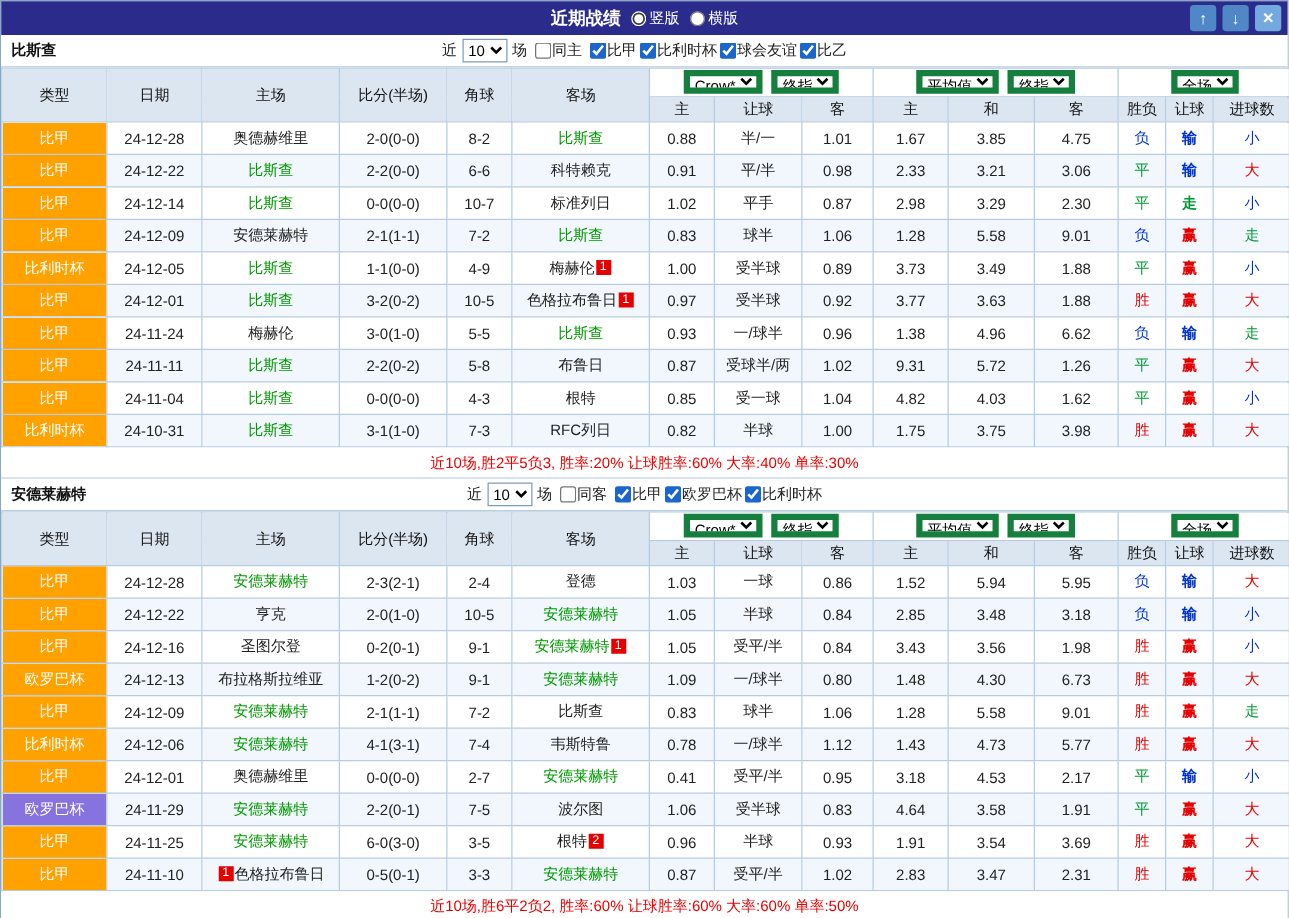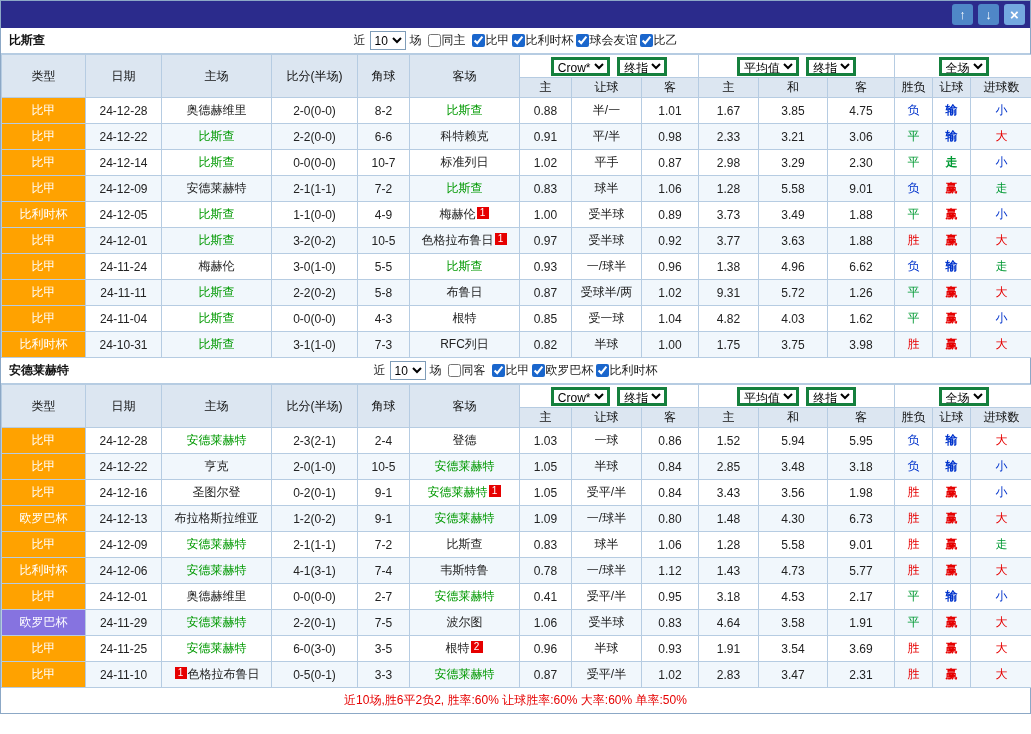--- a/index.html
+++ b/index.html
@@ -25,21 +25,21 @@
   .filters select{font-size:12px;height:19px;border:1px solid #7f9db9;background:#fff}
   .chk{display:inline-flex;align-items:center;gap:1px;cursor:pointer;margin-left:2px}
   .chk input{accent-color:#1a66cc;width:13px;height:13px;margin:0}
 
   
   table.grid{width:100%;border-collapse:collapse;table-layout:fixed}
   .grid th,.grid td{border:1px solid #b6cce2;text-align:center;font-weight:normal;overflow:hidden;white-space:nowrap}
   .grid thead th{background:#dce6f1;height:20px;color:#111}
   .grid thead tr.selrow th{height:23px}
   .grid thead th.selcell{background:#fff}
-  .selcell select{font-size:12px;height:19px;border:3px solid #15803d;background:#fff;margin:0 2px}
+  .selcell select{font-size:12px;height:19px;border:5px solid #15803d;background:#fff;margin:0 2px}
   .grid td{height:26px;color:#222;background:#fff}
   .grid tr.alt td{background:#f1f7fc}
   td.type{color:#fff;background:#ffa200 !important}
   td.type.purple{background:#8673e0 !important}
   .score{color:#c00}
   .team{cursor:pointer}
   .green{color:#090}
   .badge{display:inline-block;min-width:12px;height:12px;line-height:12px;background:#e60000;color:#fff;
          font-size:10px;padding:0 1px;margin:0 1px;vertical-align:2px;text-align:center}
   .res.w{color:#e60000}
@@ -49,20 +49,31 @@
 
   .summary{height:25px;line-height:25px;text-align:center;color:#e60000;background:#fff;border-bottom:1px solid #b6cce2}
   .summary:last-child{border-bottom:none}
 </style>
 </head>
 <body>
 
 <div class="wrap">
 
   <div class="titlebar">
+    <div class="title-center">
+      <span class="title">近期战绩</span>
+      <label class="radio">
+        <input type="radio" name="layout" checked="" style="">
+        <span>竖版</span>
+      </label>
+      <label class="radio">
+        <input type="radio" name="layout" style="">
+        <span>横版</span>
+      </label>
+    </div>
     <div class="winbtns">
       <button class="winbtn"><span>↑</span></button>
       <button class="winbtn"><span>↓</span></button>
       <button class="winbtn close"><span>×</span></button>
     </div>
   </div>
 
   <div class="section-bar">
     <span class="team-title">比斯查</span>
     <div class="filters">
@@ -305,20 +316,21 @@
           <td>1.00</td>
           <td>1.75</td>
           <td>3.75</td>
           <td>3.98</td>
           <td class="res w">胜</td>
           <td class="res w bold">赢</td>
           <td class="res w">大</td>
         </tr>
       </tbody>
   </table>
+  <div class="summary">近10场,胜2平5负3, 胜率:20% 让球胜率:60% 大率:40% 单率:30%</div>
 
   <div class="section-bar">
     <span class="team-title">安德莱赫特</span>
     <div class="filters">
       <span>近</span>
       <select><option>10</option></select>
       <span>场</span>
       <label class="chk">
         <input type="checkbox" style="">
         <span>同客</span>

